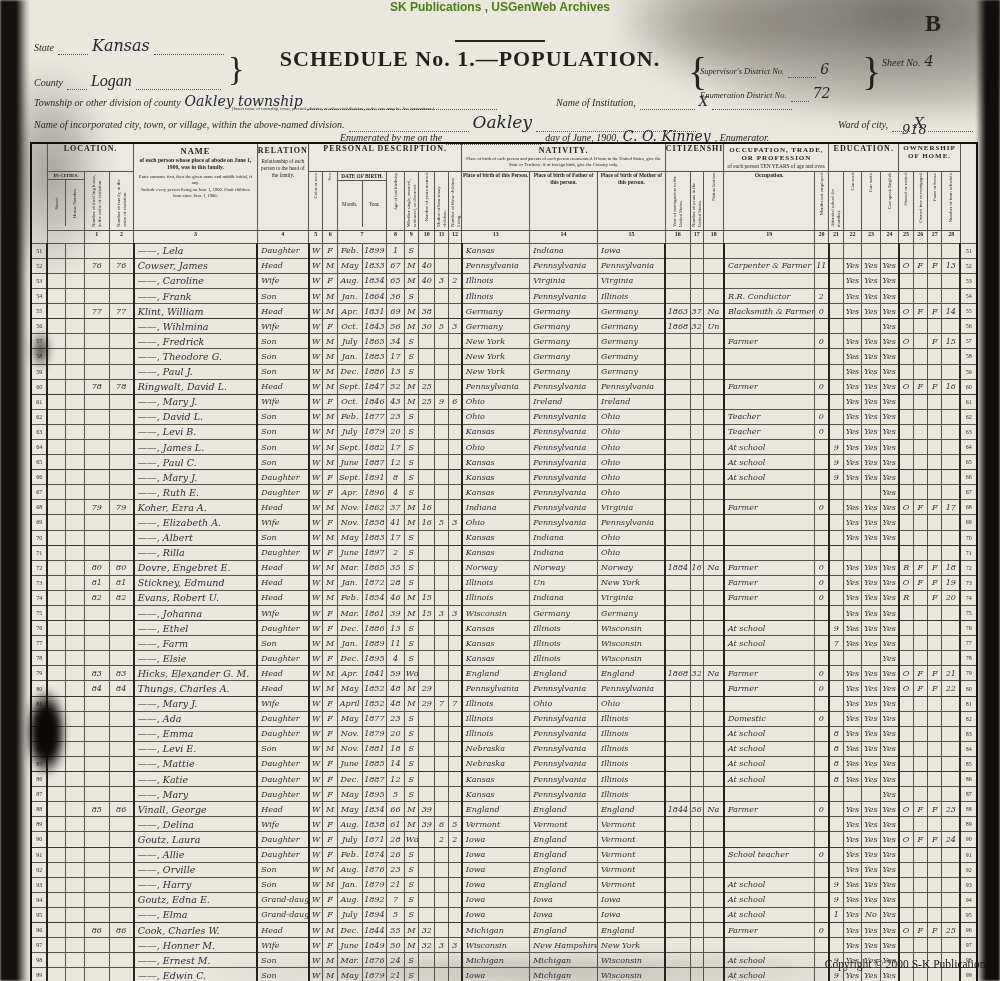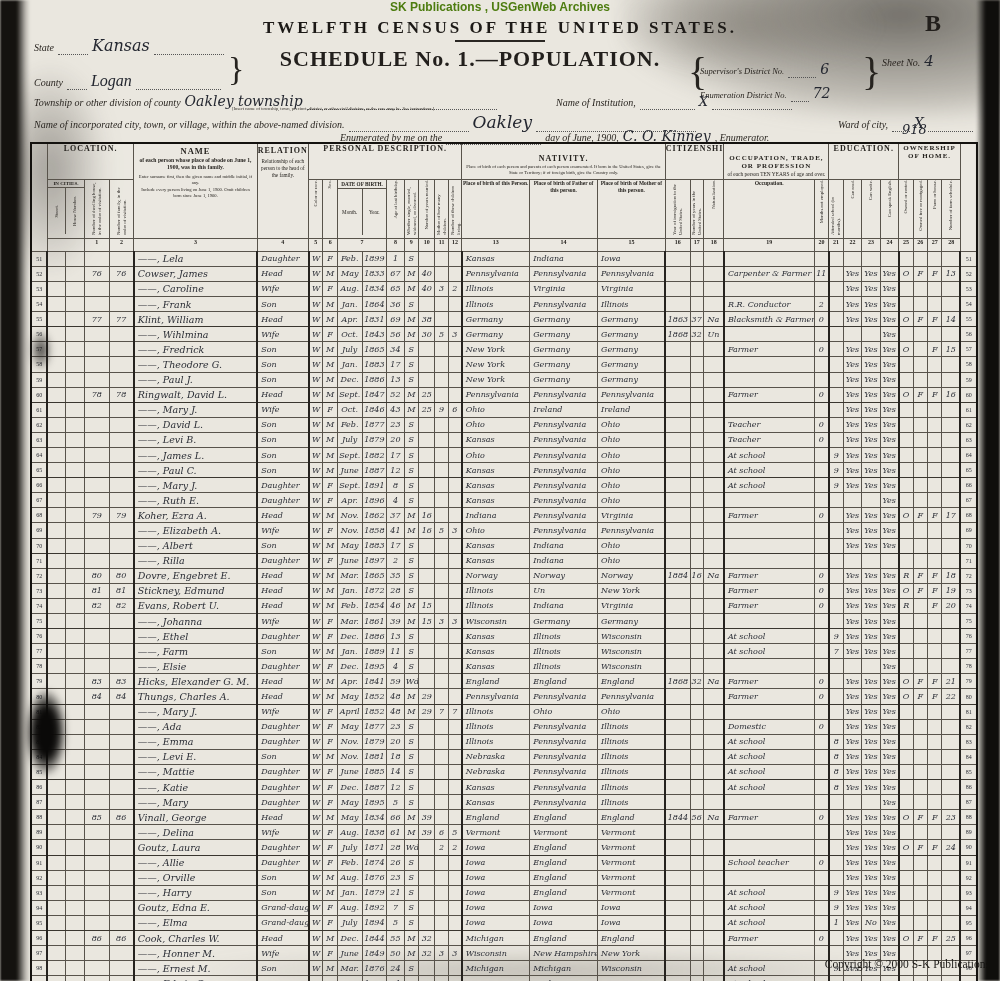--- a/index.html
+++ b/index.html
@@ -41,21 +41,21 @@
   .city-line{top:112px;left:34px;white-space:nowrap;}
   .ward-line{top:114px;left:838px;white-space:nowrap;}
   .enum-line{top:127px;left:340px;white-space:nowrap;}
   .margin-note{top:122px;left:902px;font-size:13px;}
   .copyright{top:958px;left:0;width:990px;text-align:right;font-size:11.5px;color:#1c1a17;}
   
   table.census{position:absolute;z-index:2;top:142px;left:30px;width:948px;border-collapse:collapse;table-layout:fixed;
                border:2px solid #14120f;border-bottom:3px solid #0c0b09;}
   .census th,.census td{border:1px solid #58534b;overflow:hidden;}
   .census thead th{font-weight:bold;color:#272420;background:rgba(255,255,255,.08);padding:0;vertical-align:top;}
-  .grp{font-size:8px;letter-spacing:1px;text-align:center;padding-top:10px;}
+  .grp{font-size:8px;letter-spacing:1px;text-align:center;padding-top:2px;}
   .subnote{font-size:4.6px;font-weight:normal;letter-spacing:0;line-height:1.25;padding:1px 2px;text-align:center;}
   .vt-cell{height:58px;vertical-align:middle;}
   .vt{writing-mode:vertical-rl;transform:rotate(180deg);font-size:4.8px;font-weight:normal;line-height:1.15;
       max-height:55px;margin:0 auto;display:block;text-align:left;}
   .pobh{font-size:5.4px;font-weight:normal;text-align:center;vertical-align:middle;line-height:1.3;}
   .numrow th{font-size:6px;font-weight:bold;text-align:center;height:12px;vertical-align:middle;padding:0;}
   .incities .top{font-size:5px;text-align:center;border-bottom:1px solid #58534b;padding:1px 0;}
   .incities .cols{display:flex;height:46px;}
   .incities .cols div{flex:1;display:flex;align-items:center;justify-content:center;}
   .incities .cols div + div{border-left:1px solid #58534b;}
@@ -83,21 +83,20 @@
 <body>
 
 <div class="page">
 
   <div class="stain stain-topright"></div>
   <div class="stain stain-topmid"></div>
   <div class="stain stain-topleft"></div>
   <div class="stain stain-bottom"></div>
 
   <div class="hdr watermark">SK Publications , USGenWeb Archives</div>
-  <div class="hdr census-title">TWELFTH CENSUS OF THE UNITED STATES.</div>
   <div class="hdr title-rule"></div>
   <div class="hdr page-letter">B</div>
   <div class="hdr schedule-title">SCHEDULE No. 1.—POPULATION.</div>
 
   <div class="hdr state-line">
     <span class="lbl">State</span>
     <span class="dots" style="width:30px;"></span>
     <span class="script" style="font-size:16px;">Kansas</span>
     <span class="dots" style="width:70px;"></span>
   </div>

